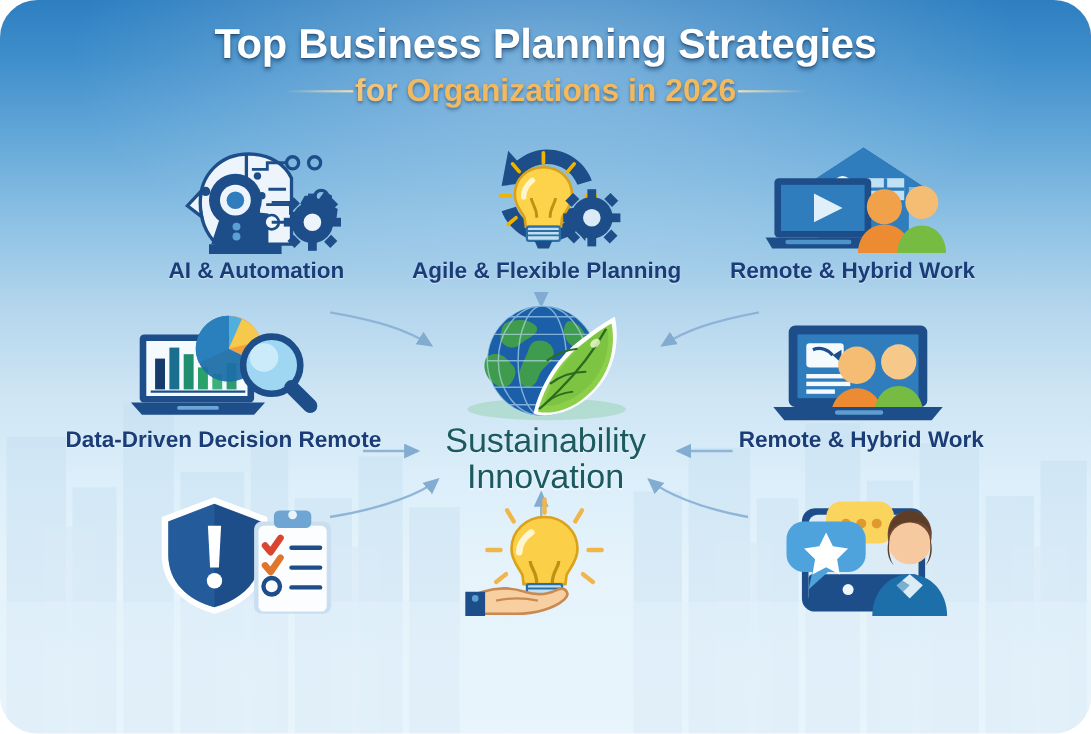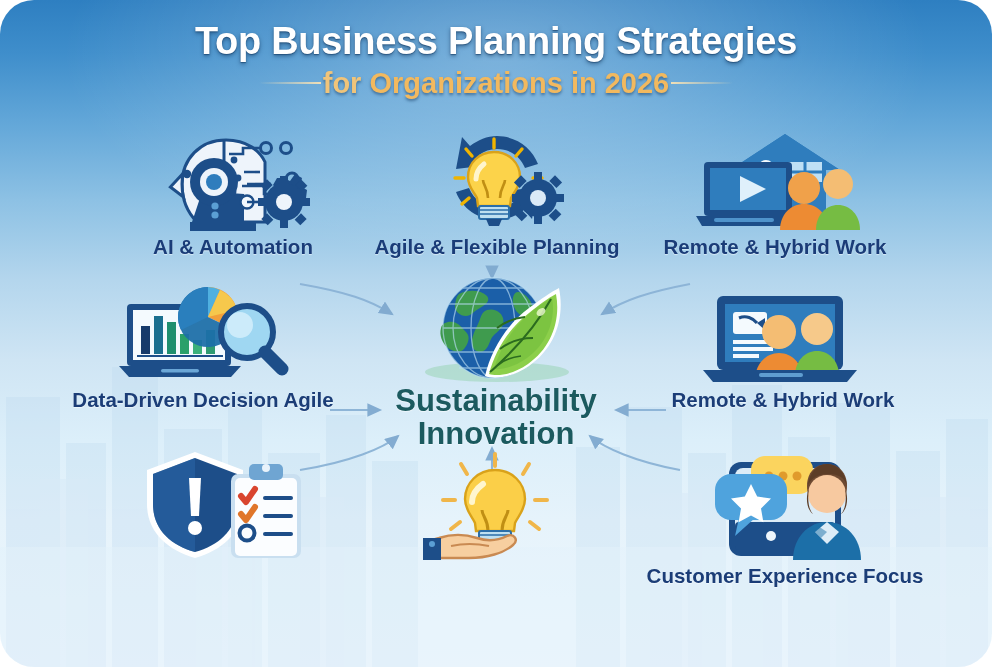--- a/index.html
+++ b/index.html
@@ -66,21 +66,21 @@
   #n-agile   { left:352px; top:126px; width:290px; }
   #n-remote1 { left:640px; top:126px; width:270px; }
   #n-data    { left:48px;  top:284px; width:310px; }
   #n-remote2 { left:648px; top:284px; width:270px; }
   #n-risk    { left:100px; top:448px; width:250px; }
   #n-innov   { left:380px; top:452px; width:230px; }
   #n-cust    { left:640px; top:448px; width:290px; }
   
   #hub { position:absolute; left:346px; top:272px; width:300px; text-align:center; }
   #hub .hub-lbl {
-    font-size:31px; font-weight:bold; color:#1b5a5f; line-height:1.08;
+    font-size:31px; font-weight:normal; color:#1b5a5f; line-height:1.08;
     text-shadow:0 1px 1px rgba(255,255,255,.6);
   }
   .arrows { position:absolute; left:0; top:0; width:992px; height:667px; pointer-events:none; }
 </style>
 </head>
 <body>
 
 <div id="poster">
 
   <svg class="skyline" viewBox="0 0 992 420" preserveAspectRatio="none">
@@ -273,21 +273,21 @@
         <path d="M0,-30 A30,30 0 0 0 -27,13 L0,0z" fill="#2a7fbd"></path>
       </g>
       <path d="M6 82h122l-10 11H16z" fill="#1d4e89"></path>
       <rect x="48" y="85" width="38" height="3.5" rx="1.7" fill="#6aa6d6"></rect>
       <g>
         <circle cx="134" cy="48" r="26" fill="#9fd7f2" stroke="#1d4e89" stroke-width="6"></circle>
         <circle cx="127" cy="41" r="13" fill="#d4eefb" opacity=".85"></circle>
         <path d="M152 68 l17 17" stroke="#1d4e89" stroke-width="13" stroke-linecap="round"></path>
       </g>
     </svg>
-    <span class="lbl">Data-Driven Decision Agile</span>
+    <span class="lbl">Data-Driven Decision Remote</span>
   </div>
 
   <div id="hub">
     <svg width="190" height="112" viewBox="0 0 190 112" style="display:block;margin:0 auto;">
       <ellipse cx="96" cy="100" rx="72" ry="10" fill="#8fd0a8" opacity=".45"></ellipse>
       <circle cx="92" cy="56" r="50" fill="#1b5fa8"></circle>
       <path d="M92 6a50 50 0 0 1 0 100 50 50 0 0 1 0-100z" fill="#1b5fa8"></path>
       <g fill="#3f9b4e">
         <path d="M58 22c10-5 22-4 28 2 4 5-2 9-7 12-6 3-9 8-14 8-6 0-12-5-11-11 1-5 1-8 4-11z"></path>
         <path d="M52 50c6 1 9 6 13 10 5 5 2 12-2 17-4 4-11 3-16-1-6-5-9-13-7-20 1-5 7-7 12-6z"></path>
@@ -412,16 +412,15 @@
         <path d="M112 38c0-13 8-22 20-22s20 9 20 22c0 15-9 24-20 24s-20-9-20-24z" fill="#6e4a32"></path>
         <circle cx="132" cy="46" r="19" fill="#f7c9a0"></circle>
         <path d="M113 38c1-13 9-22 19-22s19 9 20 22c-2-8-8-12-19-12s-18 5-20 12z" fill="#5c3d27"></path>
         <path d="M114 40c-2 12 0 22 4 26-6-4-8-16-4-26z" fill="#5c3d27"></path>
         <path d="M150 40c2 12 0 22-4 26 6-4 8-16 4-26z" fill="#5c3d27"></path>
         <path d="M98 112c0-22 15-38 34-38s34 16 34 38z" fill="#1c6fa8"></path>
         <path d="M132 74l-12 10 12 12 12-12z" fill="#dcecf7"></path>
         <path d="M120 76l12 8-6 6-10-10z" fill="#1c6fa8" opacity=".5"></path>
       </g>
     </svg>
-    <span class="lbl">Customer Experience Focus</span>
   </div>
 
 </div>
 
 </body></html>

